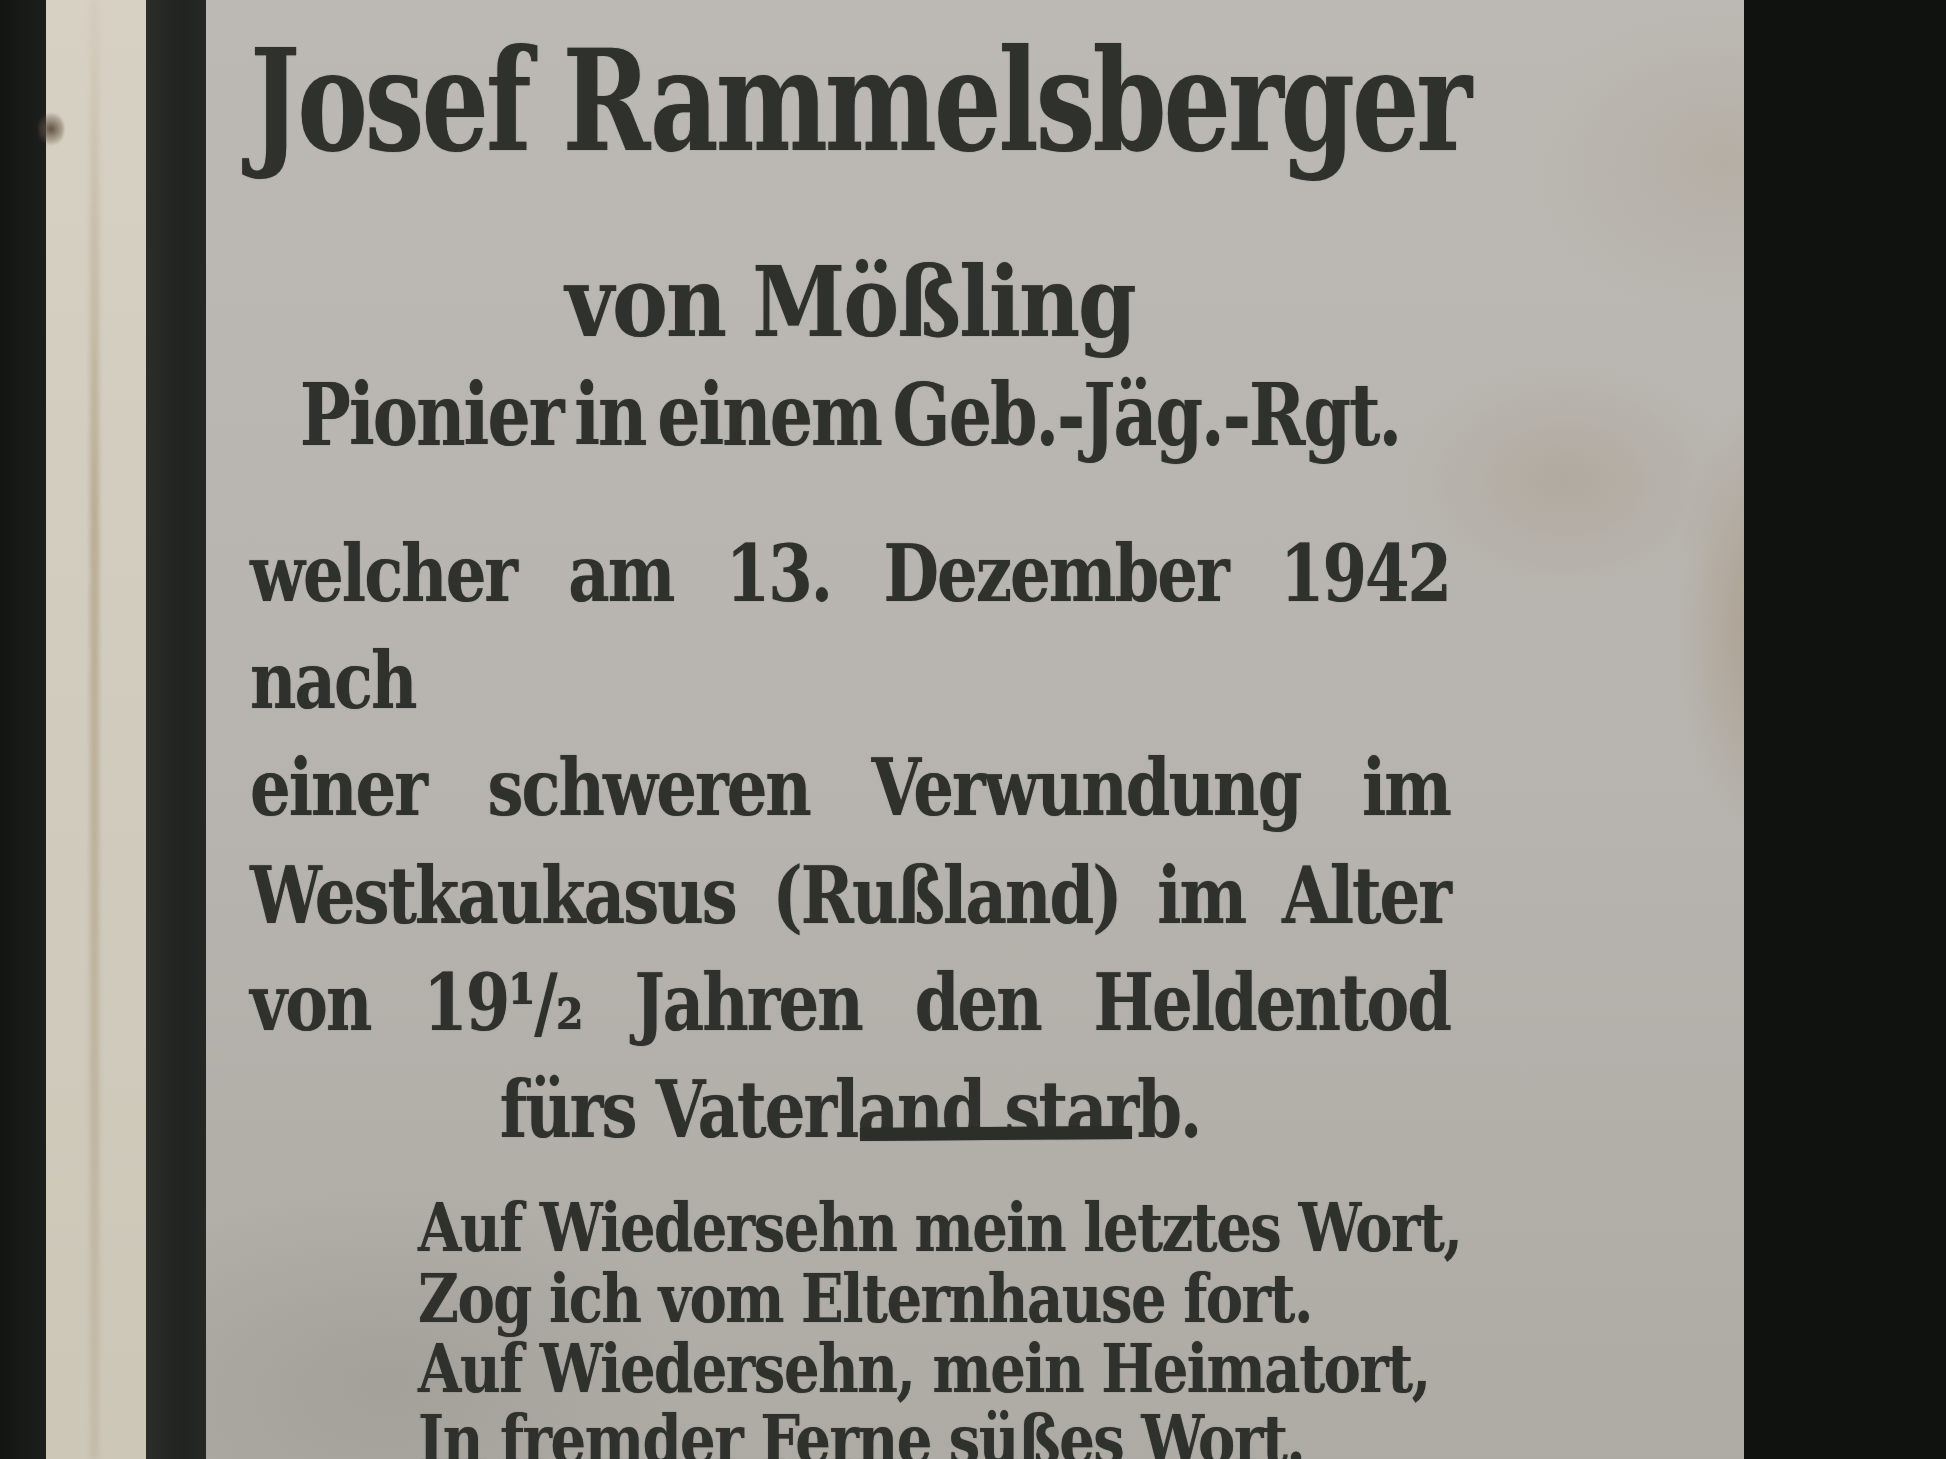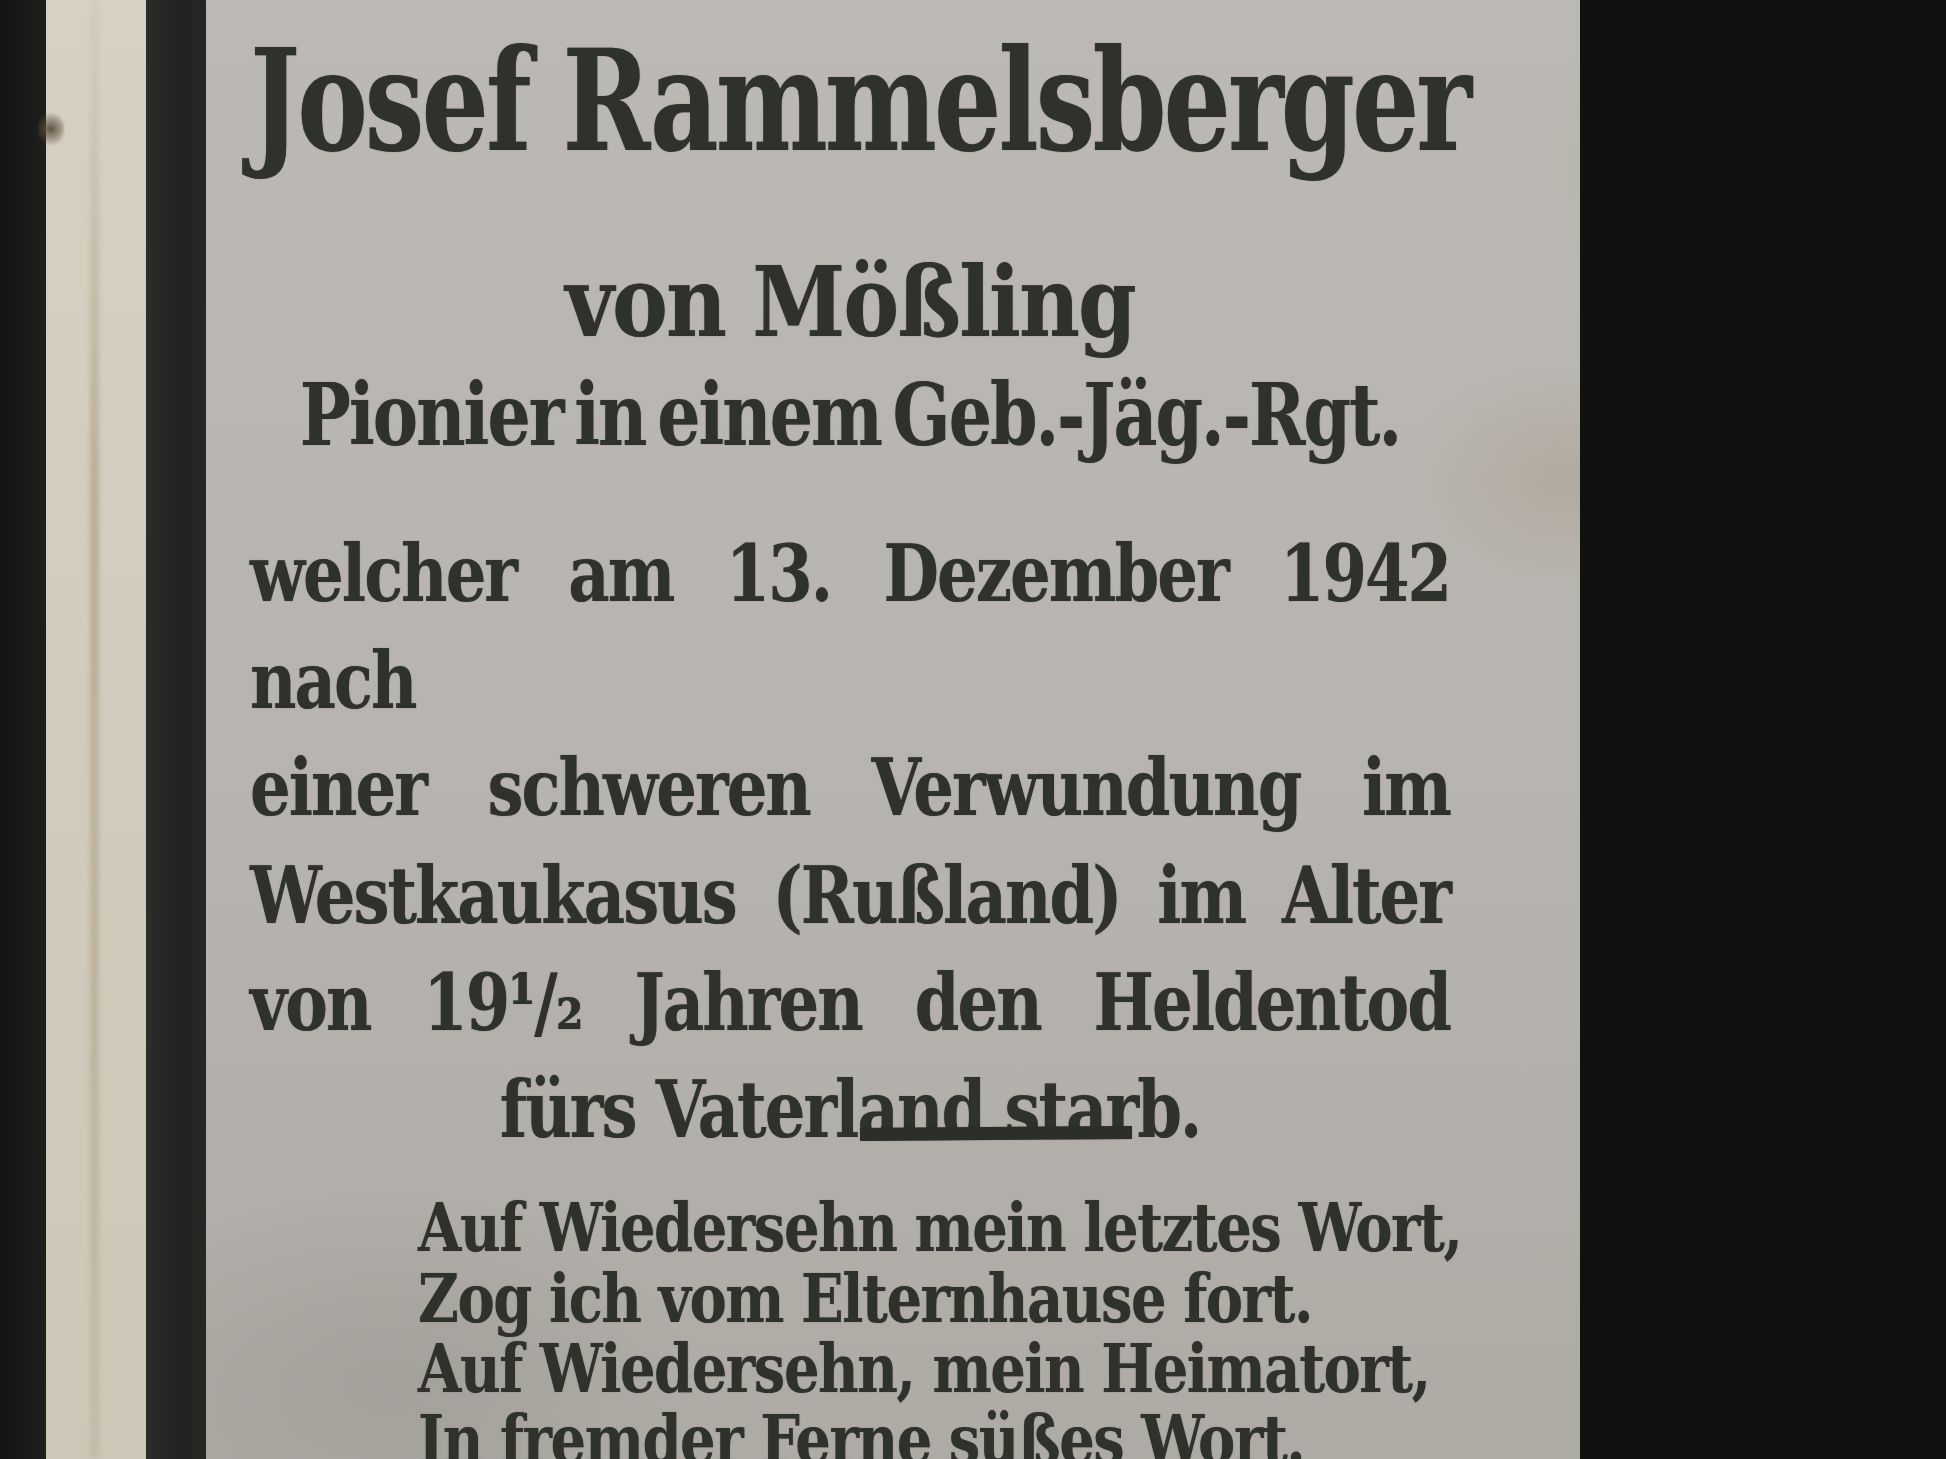--- a/index.html
+++ b/index.html
@@ -1,18 +1,18 @@
 <!DOCTYPE html>
 <html><head>
 <meta charset="utf-8">
 <style>
   html,body{margin:0;padding:0;background:#101210;}
   .photo{
     position:relative;
-    width:1580px;height:1459px;
+    width:1744px;height:1459px;
     overflow:hidden;
     background:#ffffff;
     font-family:"DejaVu Serif", serif;
     color:#2f312d;
   }
   .band{position:absolute;top:0;height:100%;}
   .outer-left{left:0;width:46px;background:linear-gradient(90deg,#131513,#1d1f1d);}
   .edge-left{left:46px;width:100px;background:linear-gradient(180deg,#d7d1c3,#d2ccbe 40%,#cdc7b8);}
   .edge-crease{position:absolute;left:44px;top:0;width:9px;height:100%;
     background:linear-gradient(180deg,rgba(155,133,96,0.05),rgba(155,133,96,0.42) 35%,rgba(150,128,92,0.28) 75%,rgba(150,128,92,0.15));

